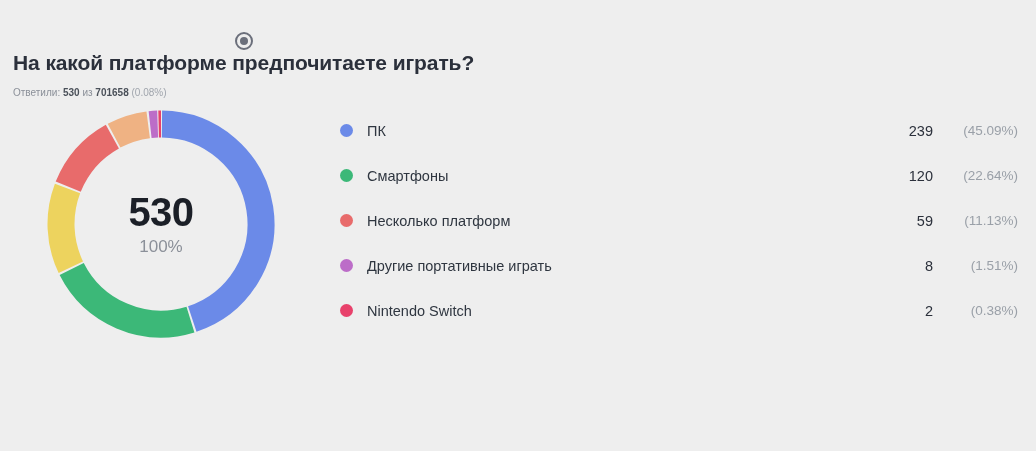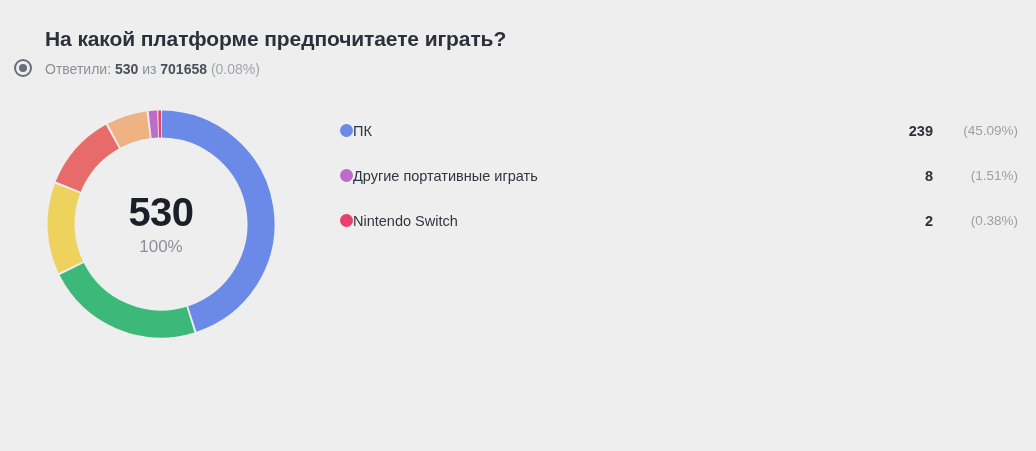--- a/index.html
+++ b/index.html
@@ -21,21 +21,22 @@
     background: #eeeeee;
     box-sizing: border-box;
   }
 
   
   .poll-header {
     position: absolute;
     left: 0;
     top: 26px;
     display: flex;
-    align-items: flex-end;
+    align-items: center;
+    flex-direction: column;
   }
   .radio-icon {
     width: 18px;
     height: 18px;
     margin-left: 14px;
     margin-top: 6px;
     border-radius: 50%;
     border: 2px solid #6b6f7b;
     box-sizing: border-box;
     display: flex;
@@ -57,21 +58,21 @@
   .poll-title {
     font-size: 21px;
     font-weight: bold;
     line-height: 26px;
     color: #2b303b;
     letter-spacing: -0.1px;
     white-space: nowrap;
   }
   .poll-subtitle {
     margin-top: 9px;
-    font-size: 14px;
+    font-size: 10px;
     color: #8b9099;
     line-height: 16px;
     white-space: nowrap;
   }
   .poll-subtitle b {
     color: #4a5059;
     font-weight: bold;
   }
   .poll-subtitle .muted {
     color: #a0a5ad;
@@ -143,30 +144,31 @@
     align-items: center;
     height: 45px;
   }
   .legend-dot {
     width: 13px;
     height: 13px;
     border-radius: 50%;
     flex: none;
   }
   .legend-label {
+    margin-left: 14px;
     font-size: 14.5px;
     color: #2f3640;
     white-space: nowrap;
   }
   .legend-spacer {
     flex: 1;
   }
   .legend-count {
     font-size: 14.5px;
-    font-weight: bold;
+    font-weight: normal;
     color: #2b303b;
     text-align: left;
   }
   .legend-pct {
     width: 74px;
     margin-left: 11px;
     font-size: 13.5px;
     color: #9aa0a8;
     text-align: right;
     white-space: nowrap;
@@ -209,20 +211,34 @@
 
     <div class="legend" id="legend">
         <div class="legend-row">
           <span class="legend-dot" style="background: rgb(107, 138, 232);"></span>
           <span class="legend-label">ПК</span>
           <span class="legend-spacer"></span>
           <span class="legend-count">239</span>
           <span class="legend-pct">(45.09%)</span>
         </div>
         <div class="legend-row">
+          <span class="legend-dot" style="background: rgb(60, 184, 120);"></span>
+          <span class="legend-label">Смартфоны</span>
+          <span class="legend-spacer"></span>
+          <span class="legend-count">120</span>
+          <span class="legend-pct">(22.64%)</span>
+        </div>
+        <div class="legend-row">
+          <span class="legend-dot" style="background: rgb(232, 107, 107);"></span>
+          <span class="legend-label">Несколько платформ</span>
+          <span class="legend-spacer"></span>
+          <span class="legend-count">59</span>
+          <span class="legend-pct">(11.13%)</span>
+        </div>
+        <div class="legend-row">
           <span class="legend-dot" style="background: rgb(188, 109, 200);"></span>
           <span class="legend-label">Другие портативные играть</span>
           <span class="legend-spacer"></span>
           <span class="legend-count">8</span>
           <span class="legend-pct">(1.51%)</span>
         </div>
         <div class="legend-row">
           <span class="legend-dot" style="background: rgb(232, 65, 107);"></span>
           <span class="legend-label">Nintendo Switch</span>
           <span class="legend-spacer"></span>

